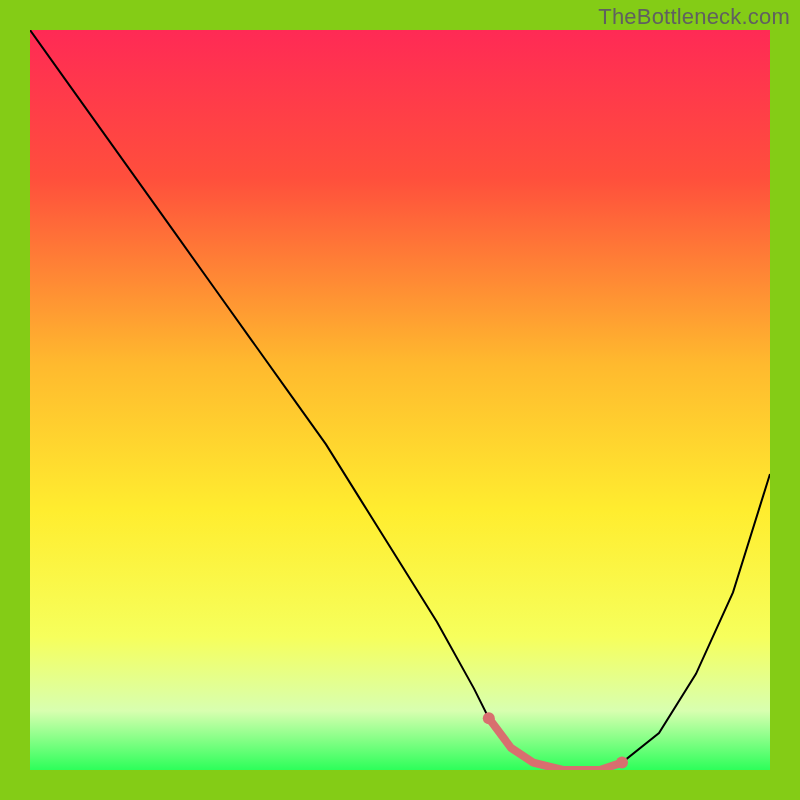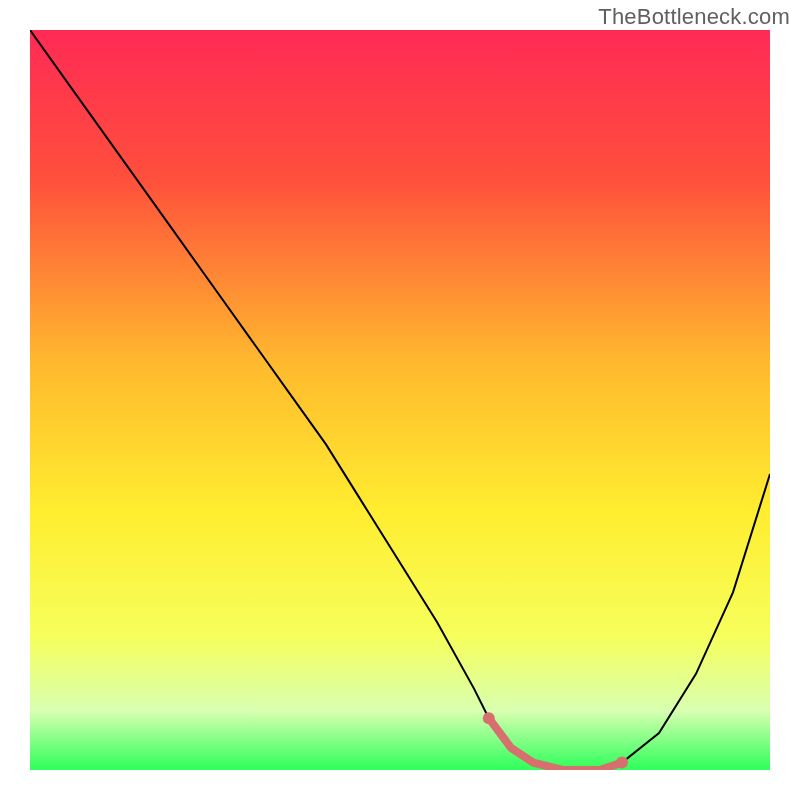--- a/index.html
+++ b/index.html
@@ -8,21 +8,21 @@
     width: 800px;
     height: 800px;
     background: #000;
     overflow: hidden;
     font-family: Arial, Helvetica, sans-serif;
   }
   .frame {
     position: relative;
     width: 800px;
     height: 800px;
-    background: #ffffff;
+    background: #84cc16;
   }
   .watermark {
     position: absolute;
     top: 4px;
     right: 10px;
     color: #606060;
     font-size: 22px;
     font-weight: 500;
     letter-spacing: 0.2px;
     z-index: 10;

